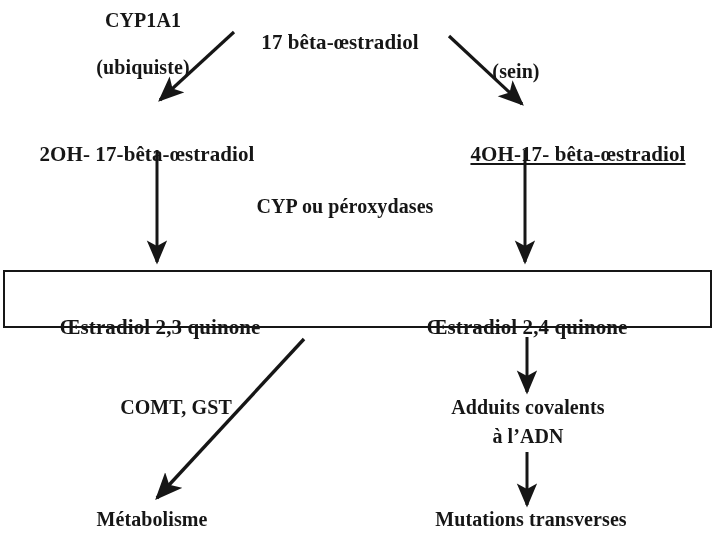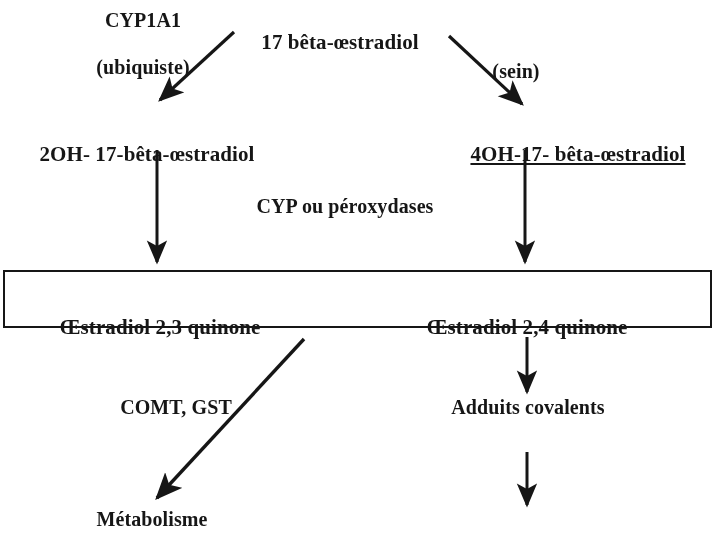--- a/index.html
+++ b/index.html
@@ -96,15 +96,17 @@
   <div class="lbl center t21" style="left:160px; top:286px;">Œstradiol  2,3 quinone</div>
 
   <div class="lbl center t21" style="left:527px; top:286px;">Œstradiol  2,4 quinone</div>
 
   <div class="lbl center t20" style="left:176px; top:396px;">COMT, GST</div>
 
   <div class="lbl center t20" style="left:152px; top:508px;">Métabolisme</div>
 
   <div class="lbl center t20" style="left:528px; top:396px;">Adduits covalents</div>
 
+  <div class="lbl center t20" style="left:528px; top:425px;">à l’ADN</div>
 
+  <div class="lbl center t20" style="left:531px; top:508px;">Mutations transverses</div>
 
 </div>
 
 </body></html>

